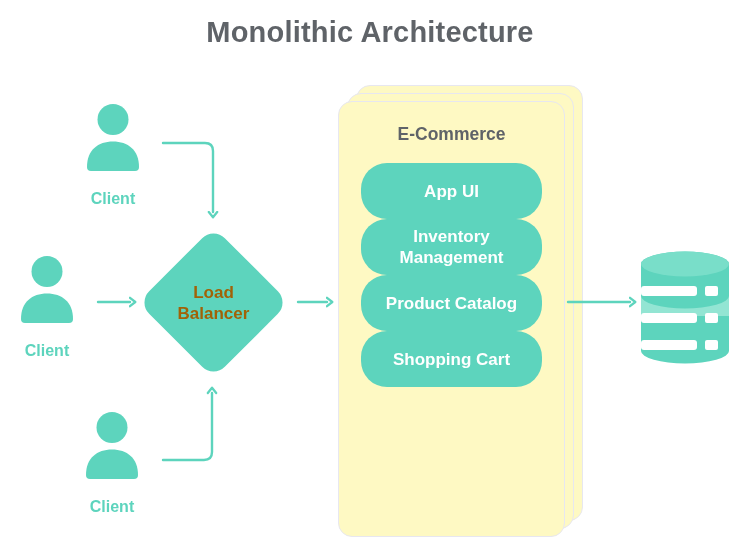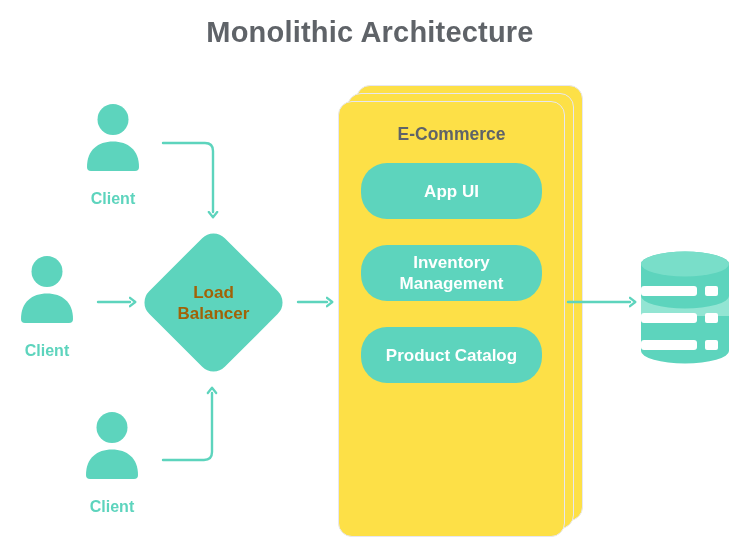--- a/index.html
+++ b/index.html
@@ -34,33 +34,33 @@
     position:absolute;left:160px;top:249px;width:107px;height:107px;
     background:var(--teal);border-radius:16px;transform:rotate(45deg);z-index:2;
   }
   .diamond-label{
     position:absolute;left:160px;top:249px;width:107px;height:107px;z-index:2;
     display:flex;align-items:center;justify-content:center;text-align:center;
     color:#a16207;font-size:17px;font-weight:700;line-height:21px;
   }
   
   .card{
-    position:absolute;width:227px;height:436px;background:#fde047;
+    position:absolute;width:227px;height:436px;background:#fef9c3;
     border:1px solid var(--card-border);border-radius:14px;box-sizing:border-box;
   }
   .card-back-2{left:356px;top:85px;}
   .card-back-1{left:347px;top:93px;}
   .card-main{left:338px;top:101px;}
   .card-title{
     position:absolute;top:22px;left:0;right:0;text-align:center;
     font-size:17.5px;font-weight:700;color:var(--heading-gray);
   }
   .modules{
     position:absolute;top:61px;left:22px;right:22px;
-    display:flex;flex-direction:column;gap:26px;
+    display:flex;flex-direction:column;gap:0;
   }
   .module{
     min-height:56px;background:var(--teal);border-radius:26px;
     color:var(--module-text);font-size:17px;font-weight:700;line-height:21px;
     display:flex;align-items:center;justify-content:center;text-align:center;
     padding:4px 10px;box-sizing:border-box;
   }
   
   .db{position:absolute;left:639px;top:250px;width:92px;text-align:center;}
   .db svg{display:block;}
@@ -122,20 +122,21 @@
   <div class="diamond-label">Load Balancer</div>
 
   <div class="card card-back-2"></div>
   <div class="card card-back-1"></div>
   <div class="card card-main">
     <div class="card-title">E-Commerce</div>
     <div class="modules">
       <div class="module">App UI</div>
       <div class="module">Inventory Management</div>
       <div class="module">Product Catalog</div>
+      <div class="module">Shopping Cart</div>
     </div>
   </div>
 
   <div class="db">
     <svg width="92" height="116" viewBox="0 0 92 116">
       <path class="fill-teal" d="M2,14 A44,12.5 0 0 1 90,14 L90,101 A44,12.5 0 0 1 2,101 Z"></path>
       <path class="fill-mid" d="M2,46 A44,12.5 0 0 0 90,46 L90,66 L2,66 Z"></path>
       <ellipse class="fill-top" cx="46" cy="14" rx="44" ry="12.5"></ellipse>
       <g class="fill-white">
         <rect x="2" y="36" width="56" height="10" rx="3"></rect>

